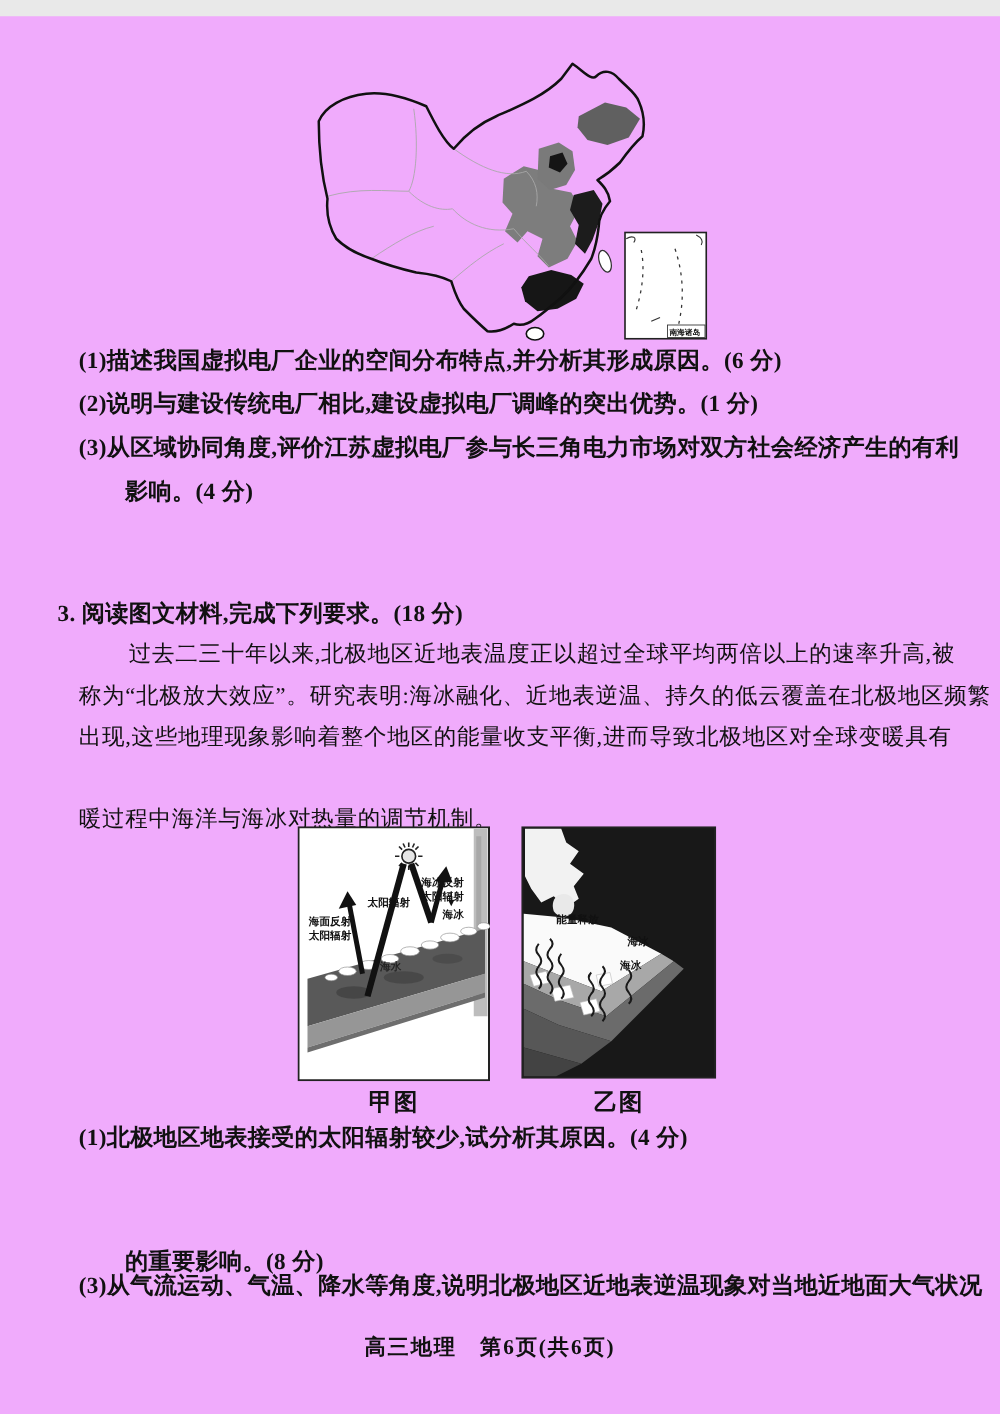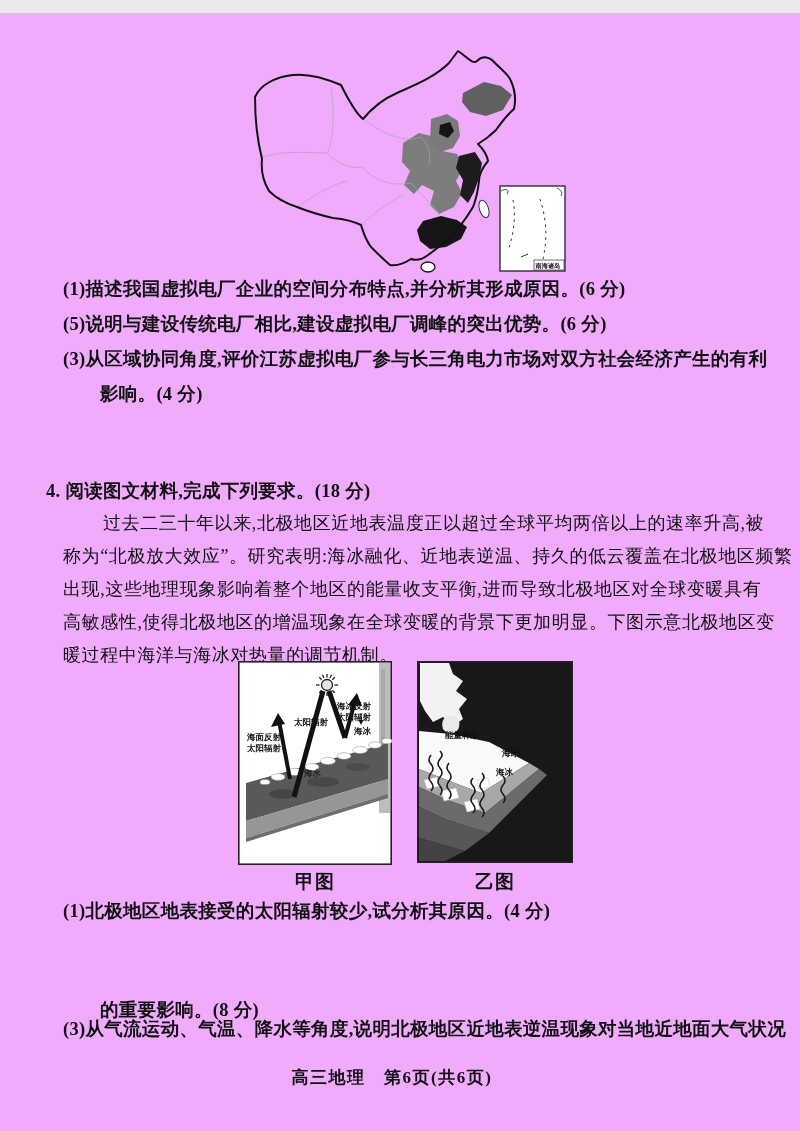--- a/index.html
+++ b/index.html
@@ -75,29 +75,28 @@
       <path d="M322,153 C326,155 328,158 326,161" fill="none" stroke="#333" stroke-width="0.9"></path>
       <path d="M278,165 C281,180 279,198 273,216" fill="none" stroke="#333" stroke-width="1" stroke-dasharray="2.5,4"></path>
       <path d="M305,164 C311,182 313,202 308,224" fill="none" stroke="#333" stroke-width="1" stroke-dasharray="2.5,4"></path>
       <path d="M286,222 L293,219" stroke="#333" stroke-width="1"></path>
       <rect x="299" y="225" width="30" height="10" fill="#fff" stroke="#333" stroke-width="0.7"></rect>
       <text x="300.5" y="233" font-size="6.2" font-weight="bold" fill="#111">南海诸岛</text>
     </g>
   </svg>
 
   <div class="qline" style="top:264px">(1)描述我国虚拟电厂企业的空间分布特点,并分析其形成原因。(6 分)</div>
-  <div class="qline" style="top:299px">(5)说明与建设传统电厂相比,建设虚拟电厂调峰的突出优势。(6 分)</div>
+  <div class="qline" style="top:299px">(2)说明与建设传统电厂相比,建设虚拟电厂调峰的突出优势。(1 分)</div>
   <div class="qline" style="top:334px">(3)从区域协同角度,评价江苏虚拟电厂参与长三角电力市场对双方社会经济产生的有利</div>
   <div class="qline" style="top:369px;padding-left:37px">影响。(4 分)</div>
 
-  <div class="q9title" style="top:465px">4. 阅读图文材料,完成下列要求。(18 分)</div>
+  <div class="q9title" style="top:465px">3. 阅读图文材料,完成下列要求。(18 分)</div>
   <div class="para" style="top:498px;padding-left:40px">过去二三十年以来,北极地区近地表温度正以超过全球平均两倍以上的速率升高,被</div>
   <div class="para" style="top:564px">出现,这些地理现象影响着整个地区的能量收支平衡,进而导致北极地区对全球变暖具有</div>
   <div class="para" style="top:531px">称为“北极放大效应”。研究表明:海冰融化、近地表逆温、持久的低云覆盖在北极地区频繁</div>
-  <div class="para" style="top:597px">高敏感性,使得北极地区的增温现象在全球变暖的背景下更加明显。下图示意北极地区变</div>
   <div class="para" style="top:630px">暖过程中海洋与海冰对热量的调节机制。</div>
 
   <svg style="position:absolute;left:238px;top:648px" width="154" height="204" viewBox="0 0 154 204">
     <rect x="0.8" y="0.8" width="152.4" height="202.4" fill="#ffffff" stroke="#222" stroke-width="1.6"></rect>
 
     <rect x="141" y="2" width="11" height="150" fill="#bdbdbd"></rect>
     <rect x="143" y="8" width="4" height="120" fill="#9a9a9a" opacity="0.6"></rect>
 
     <g>
       <path d="M8,122 L150,82 L150,118 L8,160 Z" fill="#595959"></path>

